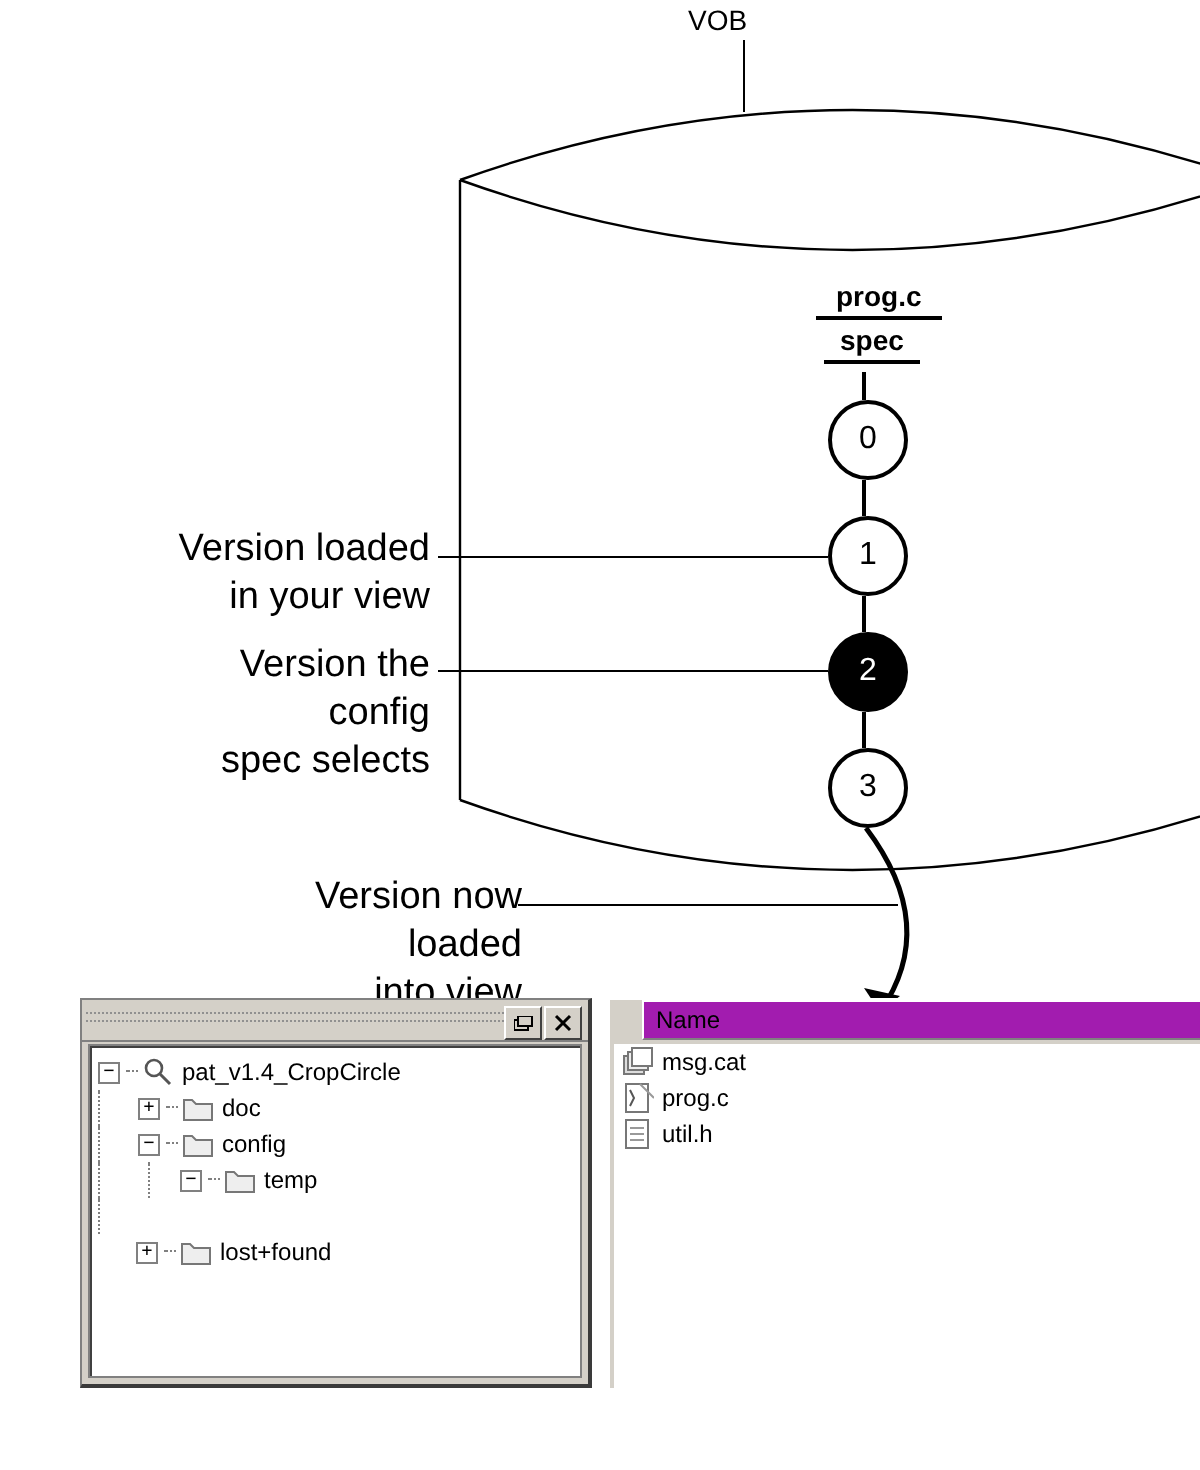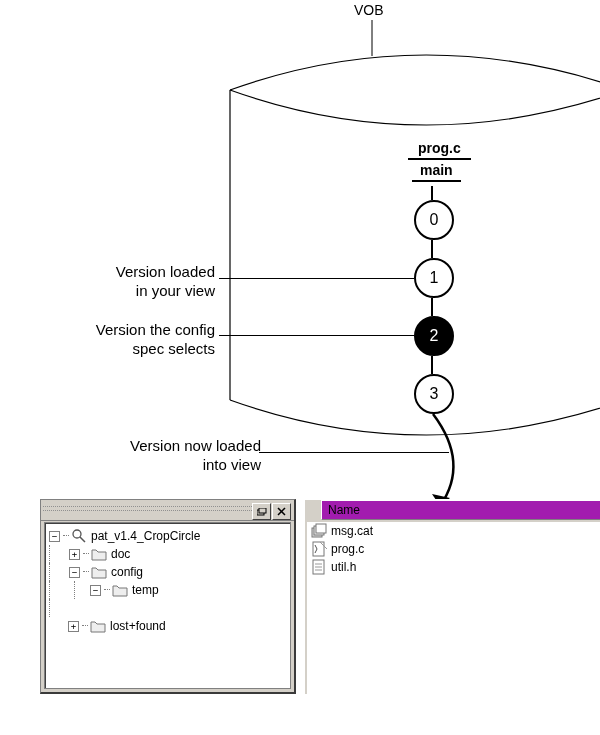--- a/index.html
+++ b/index.html
@@ -7,21 +7,21 @@
     padding: 0;
     width: 600px;
     height: 735px;
     background: #fff;
     font-family: Arial, Helvetica, sans-serif;
     position: relative;
     overflow: hidden;
   }
   .abs { position: absolute; }
   .vob-label {
-    left: 354px; top: 2px;
+    left: 344px; top: 2px;
     font-size: 14px;
   }
   
   .prog-label {
     left: 408px; top: 140px;
     font-size: 14px; font-weight: bold;
     border-bottom: 2px solid #000;
     padding: 0 10px 2px 10px;
   }
   .main-label {
@@ -45,21 +45,21 @@
     font-size: 16px;
   }
   .vnode-sel { background: #000; color: #fff; }
   .vlink {
     left: 431px;
     width: 2px; height: 18px;
     background: #000;
   }
   
   .callout {
-    font-size: 15px;
+    font-size: 19px;
     text-align: right;
     line-height: 1.25;
   }
   .callout-line {
     height: 0;
     border-top: 1px solid #000;
   }
   
   .pane-left {
     left: 40px; top: 499px;
@@ -179,21 +179,21 @@
 
   <path d="M 5 70 Q 200 0, 400 70" fill="none" stroke="#000" stroke-width="1.2"></path>
   <path d="M 5 70 Q 200 140, 400 70" fill="none" stroke="#000" stroke-width="1.2"></path>
 
   <line x1="5" y1="70" x2="5" y2="380" stroke="#000" stroke-width="1.2"></line>
 
   <path d="M 5 380 Q 200 450, 400 380" fill="none" stroke="#000" stroke-width="1.2"></path>
 </svg>
 
 <div class="abs prog-label">prog.c</div>
-<div class="abs main-label">main</div>
+<div class="abs main-label">spec</div>
 <div class="abs vstem"></div>
 
 <div class="abs vnode" style="top:200px;">0</div>
 <div class="abs vlink" style="top:240px;"></div>
 <div class="abs vnode" style="top:258px;">1</div>
 <div class="abs vlink" style="top:298px;"></div>
 <div class="abs vnode vnode-sel" style="top:316px;">2</div>
 <div class="abs vlink" style="top:356px;"></div>
 <div class="abs vnode" style="top:374px;">3</div>
 

